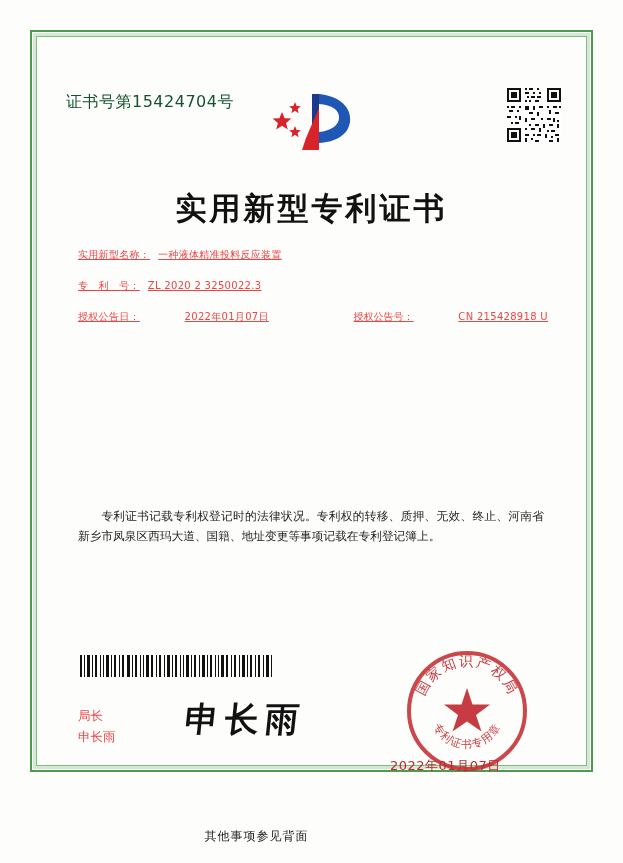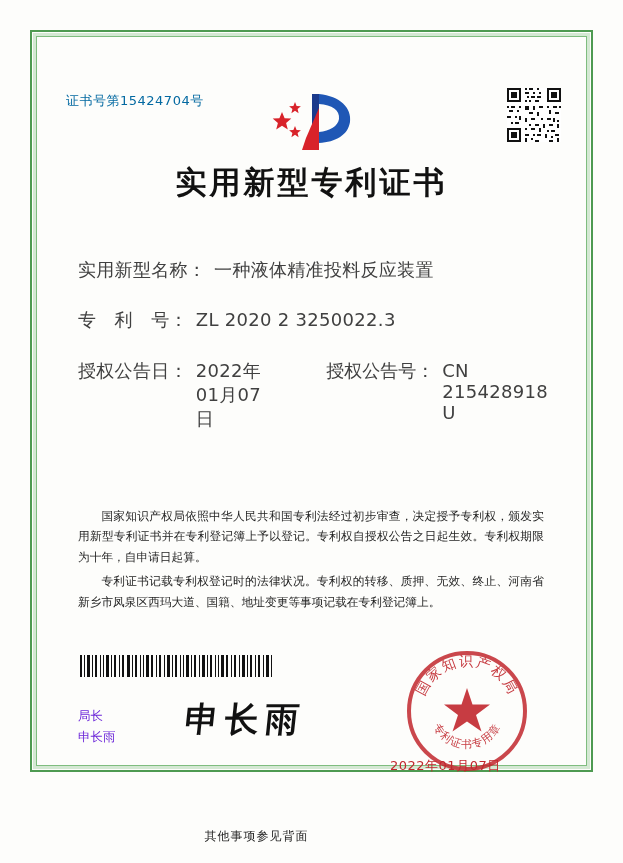--- a/index.html
+++ b/index.html
@@ -40,70 +40,70 @@
   .border-tint {
     position: absolute;
     left: 33px; top: 33px;
     width: 557px; height: 736px;
     border: 3px solid rgba(120,185,120,0.30);
     box-sizing: border-box;
   }
   .cert-no {
     position: absolute;
     left: 66px; top: 92px;
-    font-size: 13px;
+    font-size: 16px;
     letter-spacing: 0.5px;
-    color: #0369a1;
+    color: #14532d;
   }
   
   .logo {
     position: absolute;
     left: 262px; top: 86px;
     width: 96px; height: 72px;
   }
   
   .qr {
     position: absolute;
     right: 62px; top: 88px;
     width: 54px; height: 54px;
   }
   .title {
     position: absolute;
-    left: 0; top: 162px;
+    left: 0; top: 188px;
     width: 623px;
     text-align: center;
     font-family: "DejaVu Serif", "Liberation Serif", serif;
     font-size: 31px;
     font-weight: bold;
     letter-spacing: 3px;
     color: #111;
   }
   .fields {
     position: absolute;
     left: 78px; top: 248px;
     width: 470px;
   }
   .field-row {
     display: flex;
     align-items: baseline;
     margin-bottom: 17px;
-    font-size: 18px;
-    color: #404040;
+    font-size: 10px;
+    color: #ef4444;
+    text-decoration: underline;
   }
   .field-label {
     white-space: nowrap;
     letter-spacing: 0.3px;
   }
   .field-value {
     margin-left: 8px;
     letter-spacing: 0.3px;
-    margin-top: 10px;
   }
   .field-row.two-col {
-    justify-content: center;
+    justify-content: space-between;
   }
   .second-label {
     margin-left: 48px;
     white-space: nowrap;
   }
   .paras {
     position: absolute;
     left: 78px; top: 506px;
     width: 466px;
     font-size: 11.7px;
@@ -118,21 +118,21 @@
   .barcode {
     position: absolute;
     left: 78px; top: 655px;
     width: 196px; height: 22px;
   }
   .sign-label {
     position: absolute;
     left: 78px; top: 706px;
     font-size: 12.5px;
     line-height: 1.65;
-    color: #6d28d9;
+    color: #ef4444;
   }
   .signature {
     position: absolute;
     left: 185px; top: 697px;
     font-family: "DejaVu Serif", "Liberation Serif", serif;
     font-size: 34px;
     font-weight: bold;
     letter-spacing: 6px;
     color: #111;
     transform: skewX(-6deg);
@@ -283,21 +283,20 @@
     </div>
     <div class="field-row two-col">
       <span class="field-label">授权公告日：</span>
       <span class="field-value">2022年01月07日</span>
       <span class="second-label">授权公告号：</span>
       <span class="field-value">CN 215428918 U</span>
     </div>
   </div>
 
   <div class="paras">
-    <p>国家知识产权局依照中华人民共和国专利法经过初步审查，决定授予专利权，颁发实用新型专利证书并在专利登记簿上予以登记。专利权自授权公告之日起生效。专利权期限为十年，自申请日起算。</p>
     <p>专利证书记载专利权登记时的法律状况。专利权的转移、质押、无效、终止、河南省新乡市凤泉区西玛大道、国籍、地址变更等事项记载在专利登记簿上。</p>
   </div>
 
   <div class="barcode">
     <svg width="196" height="22" viewBox="0 0 196 22" shape-rendering="crispEdges">
       <rect width="196" height="22" fill="#fdfdfb"></rect>
       <g fill="#111">
         <rect x="2" y="0" width="2" height="22"></rect>
           <rect x="6" y="0" width="1" height="22"></rect>
         <rect x="9" y="0" width="3" height="22"></rect>

